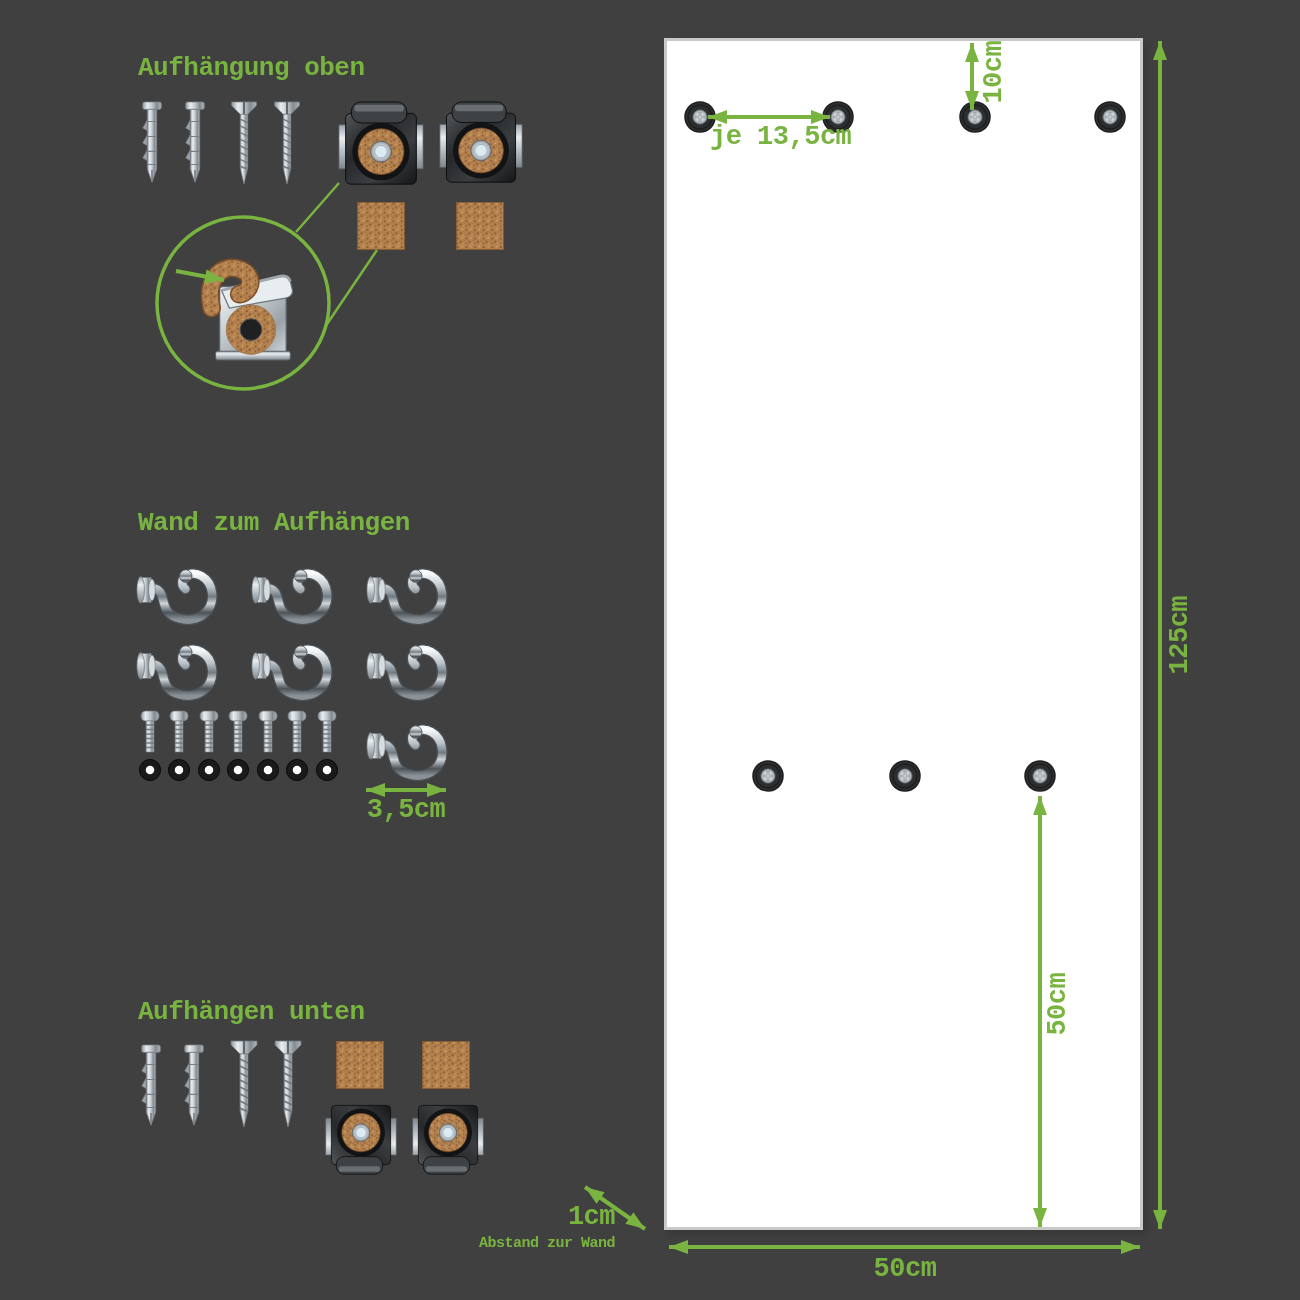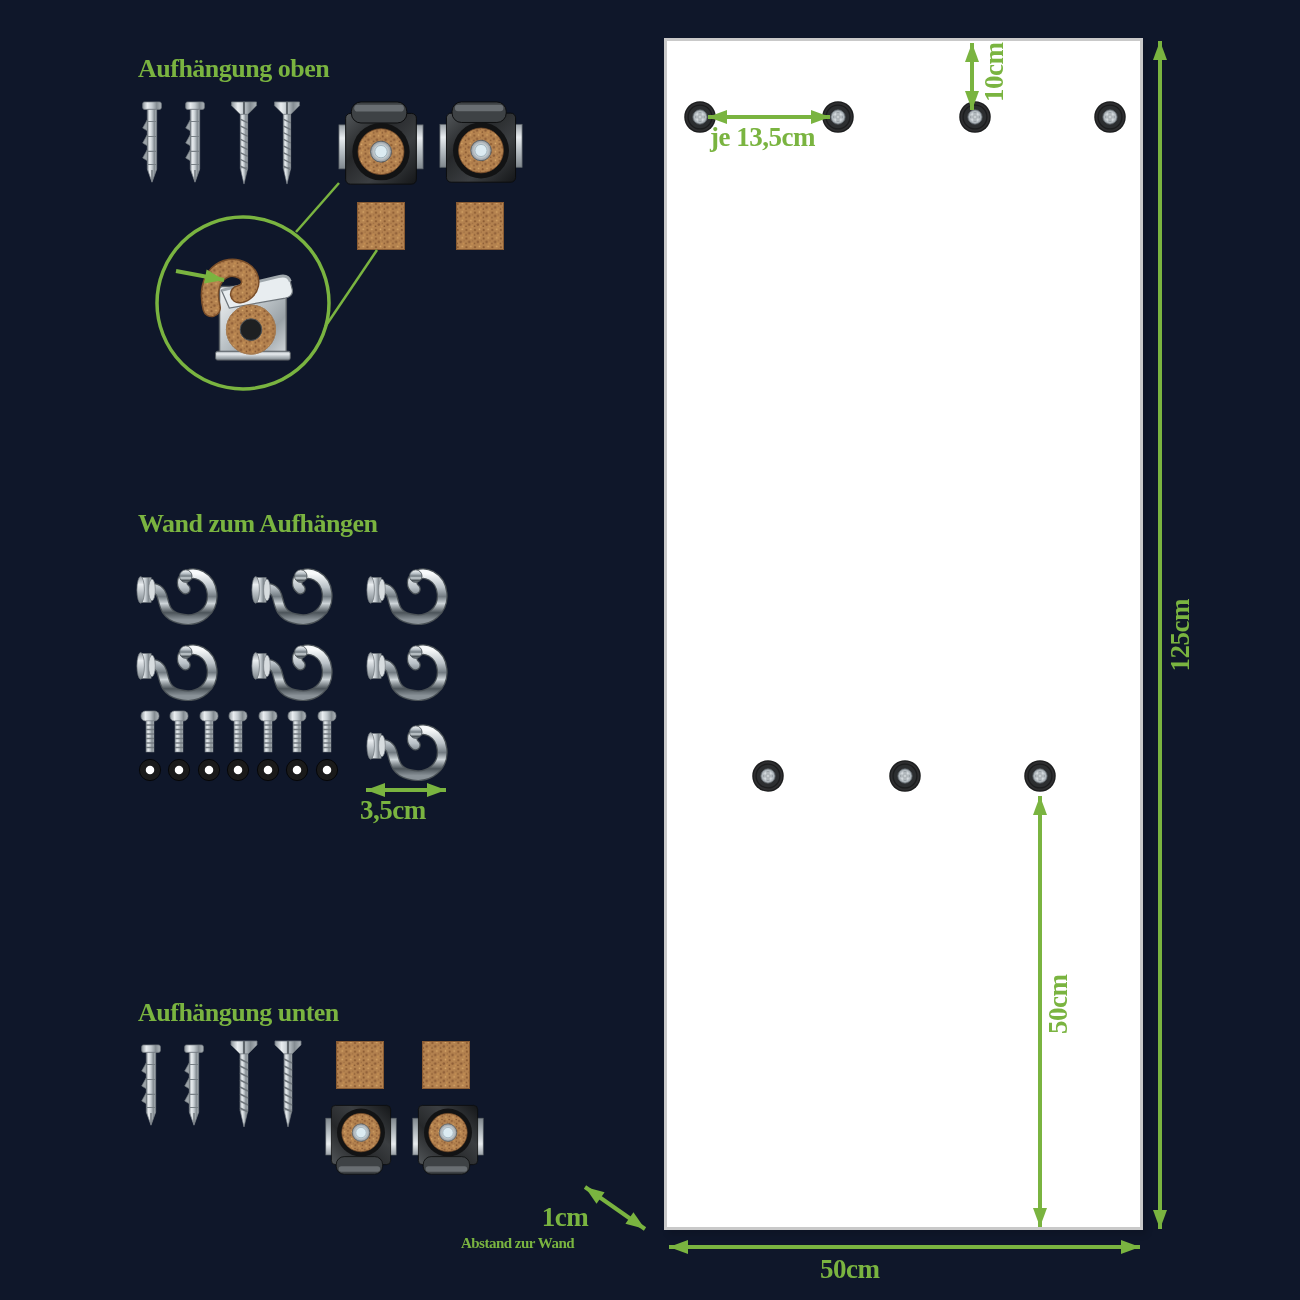--- a/index.html
+++ b/index.html
@@ -1,26 +1,26 @@
 <!DOCTYPE html>
 <html><head>
 <meta charset="utf-8">
 <style>
   html,body{margin:0;padding:0;background:#ffffff;}
-  .canvas{position:relative;width:1300px;height:1300px;background:#0f172a;
-          font-family:Liberation Serif, serif;overflow:hidden;}
+  .canvas{position:relative;width:1300px;height:1300px;background:#404040;
+          font-family:Liberation Mono, monospace;overflow:hidden;}
   .abs{position:absolute;}
   .lbl{position:absolute;font-weight:bold;color:#7ab440;letter-spacing:-0.5px;
        white-space:nowrap;line-height:1.05;}
   .title{font-size:26px;}
   .dim{font-size:27px;}
   .dim-sm{font-size:15px;}
   .vert{transform:rotate(-90deg);transform-origin:center;text-align:center;}
-  .ctr{}
-  .rgt{text-align:center;}
+  .ctr{text-align:center;}
+  .rgt{text-align:right;}
   .panel{position:absolute;left:664px;top:38px;width:473px;height:1186px;
          border:3px solid #c9c9c9;background:#ffffff;
          box-shadow:4px 5px 6px rgba(0,0,0,0.12);}
   svg.icon{position:absolute;display:block;}
   #annotations{position:absolute;left:0;top:0;pointer-events:none;}
 </style>
 </head>
 <body>
 
 <div class="canvas">
@@ -252,21 +252,21 @@
         <use href="#g-washer"></use>
       </svg>
     <svg class="icon" style="left:315px;top:758px" width="24" height="24" viewBox="0 0 26 26">
         <use href="#g-washer"></use>
       </svg>
 
     <div class="lbl dim abs ctr" style="left:360px;top:796px;width:92px">3,5cm</div>
   </div>
 
   <div>
-    <div class="lbl title abs" style="left:138px;top:999px">Aufhängung unten</div>
+    <div class="lbl title abs" style="left:138px;top:999px">Aufhängen unten</div>
 
     <svg class="icon" style="left:137px;top:1040px" width="28" height="92" viewBox="0 0 30 90">
         <use href="#g-dowel"></use>
       </svg>
     <svg class="icon" style="left:180px;top:1040px" width="28" height="92" viewBox="0 0 30 90">
         <use href="#g-dowel"></use>
       </svg>
     <svg class="icon" style="left:228px;top:1038px" width="32" height="92" viewBox="0 0 32 90">
         <use href="#g-screw"></use>
       </svg>

